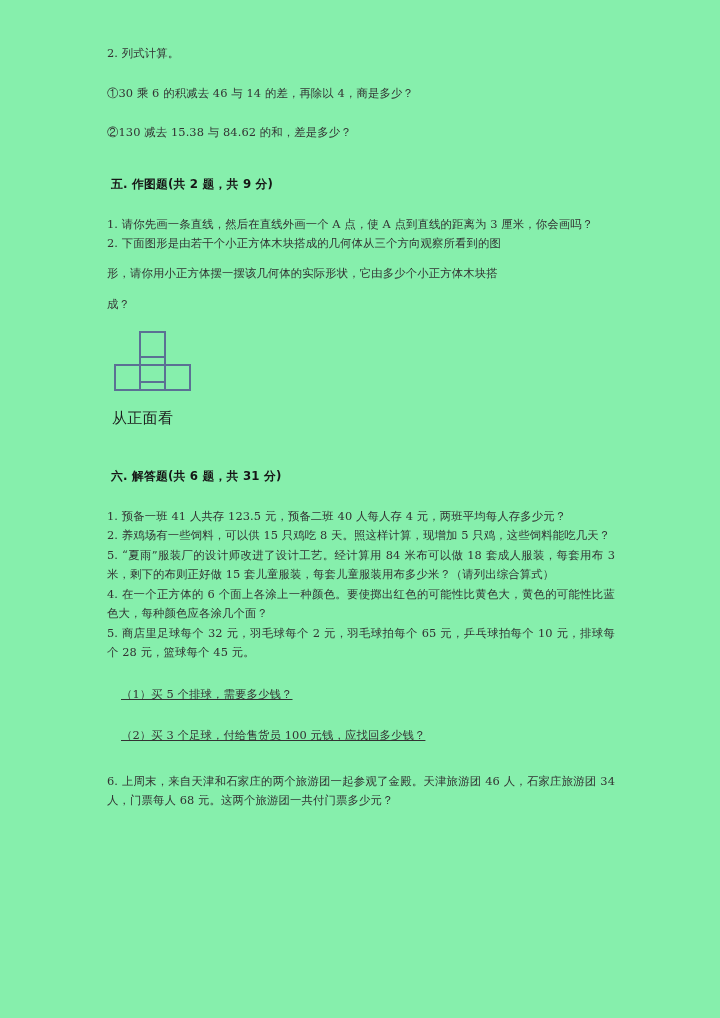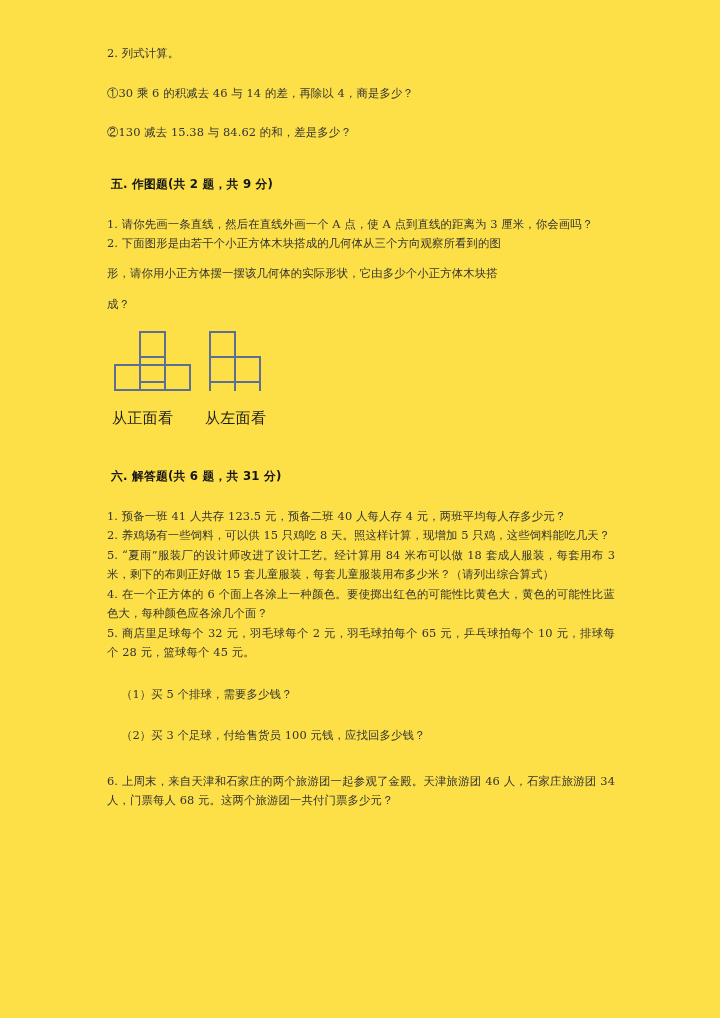--- a/index.html
+++ b/index.html
@@ -14,21 +14,21 @@
     font-family: "DejaVu Serif", "Liberation Serif", serif;
     color: #2b2b2b;
     overflow: hidden;
   }
 
   .page {
     position: absolute;
     left: 0; top: 0;
     width: 720px;
     height: 1018px;
-    background: #fde047;
+    background: #86efac;
   }
 
   .content {
     position: absolute;
     left: 107px;
     top: 0;
     width: 508px;
   }
 
   
@@ -44,20 +44,21 @@
     font-size: 11.8px;
     font-weight: bold;
     color: #161616;
     margin: 4px;
     letter-spacing: 0.2px;
     font-family: "DejaVu Sans", "Liberation Sans", sans-serif;
   }
   .indent {
     text-indent: 0;
     padding-left: 14px;
+    text-decoration: underline;
   }
   .sp-10 { height: 10px; }
   .sp-12 { height: 12px; }
   .sp-18 { height: 18px; }
   .sp-20 { height: 20px; }
   .sp-22 { height: 22px; }
   .sp-26 { height: 26px; }
   .sp-30 { height: 30px; }
   .sp-36 { height: 36px; }
   .sp-44 { height: 44px; }
@@ -121,32 +122,20 @@
             <rect x="28" y="3" width="25" height="25"></rect>
             <rect x="28" y="28" width="25" height="25"></rect>
             <rect x="3" y="36" width="25" height="25"></rect>
             <rect x="28" y="36" width="25" height="25"></rect>
             <rect x="53" y="36" width="25" height="25"></rect>
           </g>
         </svg>
         <div class="figure-label">从正面看</div>
       </div>
 
-      <div class="figure fig2">
-        <svg class="figure-svg" width="68" height="62" viewBox="0 0 68 62">
-          <g fill="none" stroke="#5b7094" stroke-width="2.2" shape-rendering="crispEdges">
-            <rect x="5" y="3" width="25" height="25"></rect>
-            <rect x="5" y="28" width="25" height="25"></rect>
-            <rect x="30" y="28" width="25" height="25"></rect>
-            <rect x="5" y="53" width="25" height="25"></rect>
-            <rect x="30" y="53" width="25" height="25"></rect>
-          </g>
-        </svg>
-        <div class="figure-label">从左面看</div>
-      </div>
 
 
     </div>
 
     <div class="sp-36"></div>
 
     <p class="heading">六. 解答题(共 6 题，共 31 分)</p>
     <div class="sp-18"></div>
 
     <p class="para">1. 预备一班 41 人共存 123.5 元，预备二班 40 人每人存 4 元，两班平均每人存多少元？</p>

